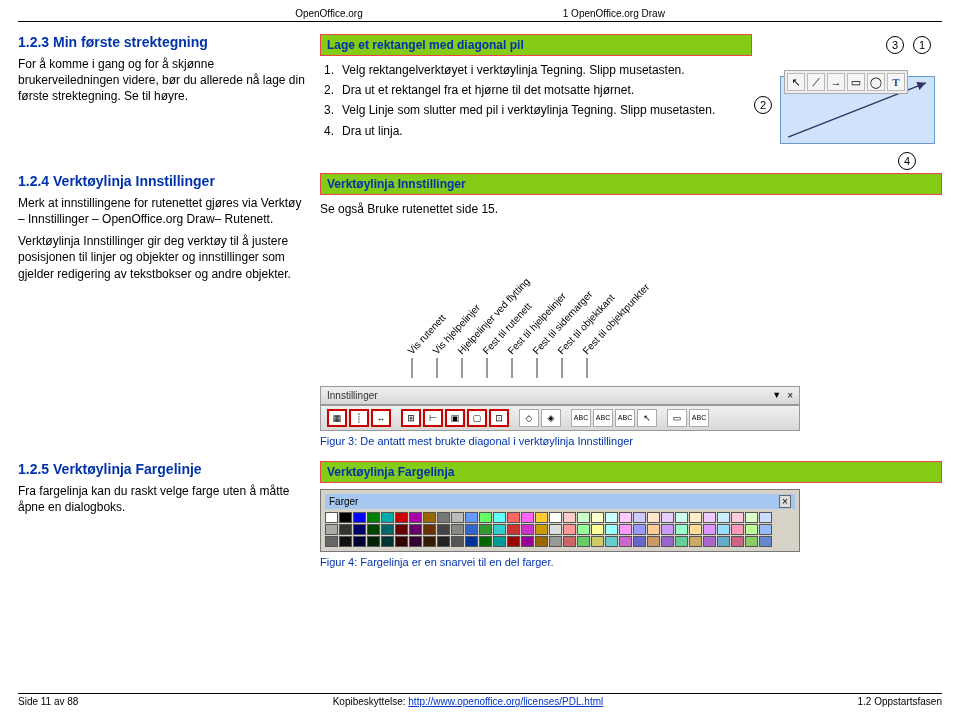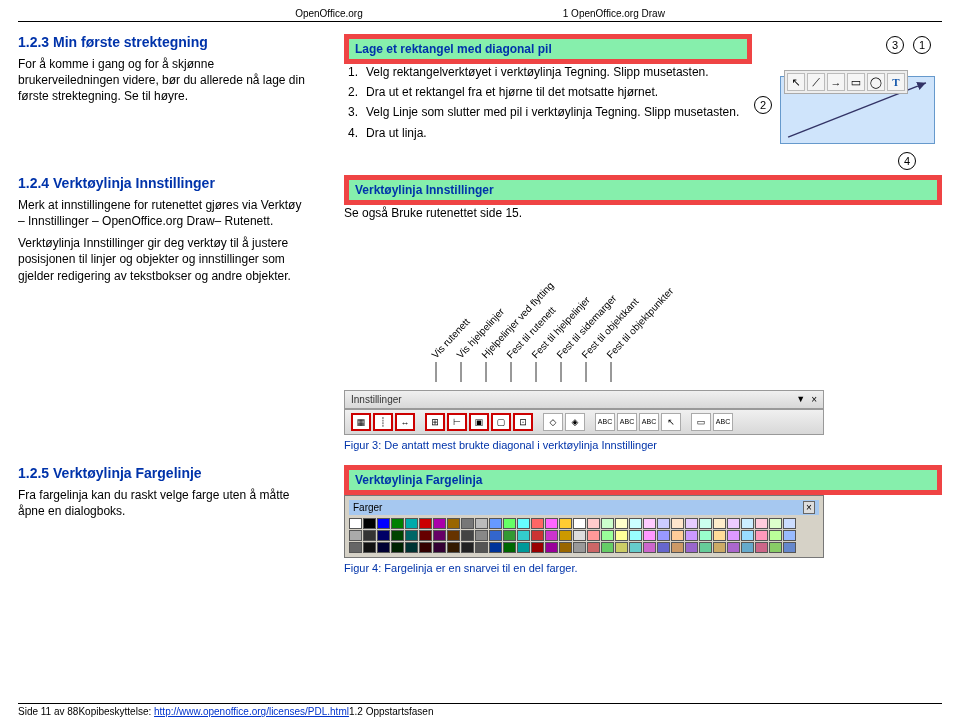--- a/index.html
+++ b/index.html
@@ -15,31 +15,32 @@
   }
   .header {
     display: flex;
     justify-content: center;
     gap: 200px;
     font-size: 10px;
     border-bottom: 1px solid #000;
     padding-bottom: 2px;
     margin-bottom: 12px;
   }
-  .row { display: flex; gap: 36px; margin-bottom: 14px; }
+  .row { display: flex; gap: 12px; margin-bottom: 14px; }
   .col-left { width: 290px; flex-shrink: 0; }
   .col-right { flex: 1; }
   h3 { color: #0033aa; font-size: 14px; font-weight: bold; margin-bottom: 6px; }
   p { margin-bottom: 6px; line-height: 1.35; }
   .box-title {
-    background: #86efac;
-    border: 5px solid #ef4444;
+    background: #84cc16;
+    border: 1px solid #ef4444;
     padding: 3px 6px;
     font-weight: bold;
     color: #0033aa;
+    margin-bottom: 6px;
     font-size: 12px;
   }
   .steps { padding-left: 4px; }
   .steps .step { display: flex; margin-bottom: 4px; line-height: 1.35; }
   .steps .step .num { width: 18px; flex-shrink:0; }
   .diag-box {
     position: absolute;
     right: 22px;
     top: 34px;
     width: 160px;
@@ -122,23 +123,24 @@
     margin-bottom: 3px;
   }
   .color-grid {
     display: grid;
     grid-template-columns: repeat(32, 13px);
     gap: 1px;
   }
   .sw { width: 13px; height: 11px; border: 1px solid #555; }
   .footer {
     position: absolute;
-    bottom: 6px;
+    bottom: 16px;
     left: 18px; right: 18px;
     display: flex;
+    justify-content: space-between;
     font-size: 10px;
     border-top: 1px solid #000;
     padding-top: 2px;
   }
   .footer a { color: #0033cc; text-decoration: underline; }
 </style>
 </head>
 <body>
 
 <div class="header">

